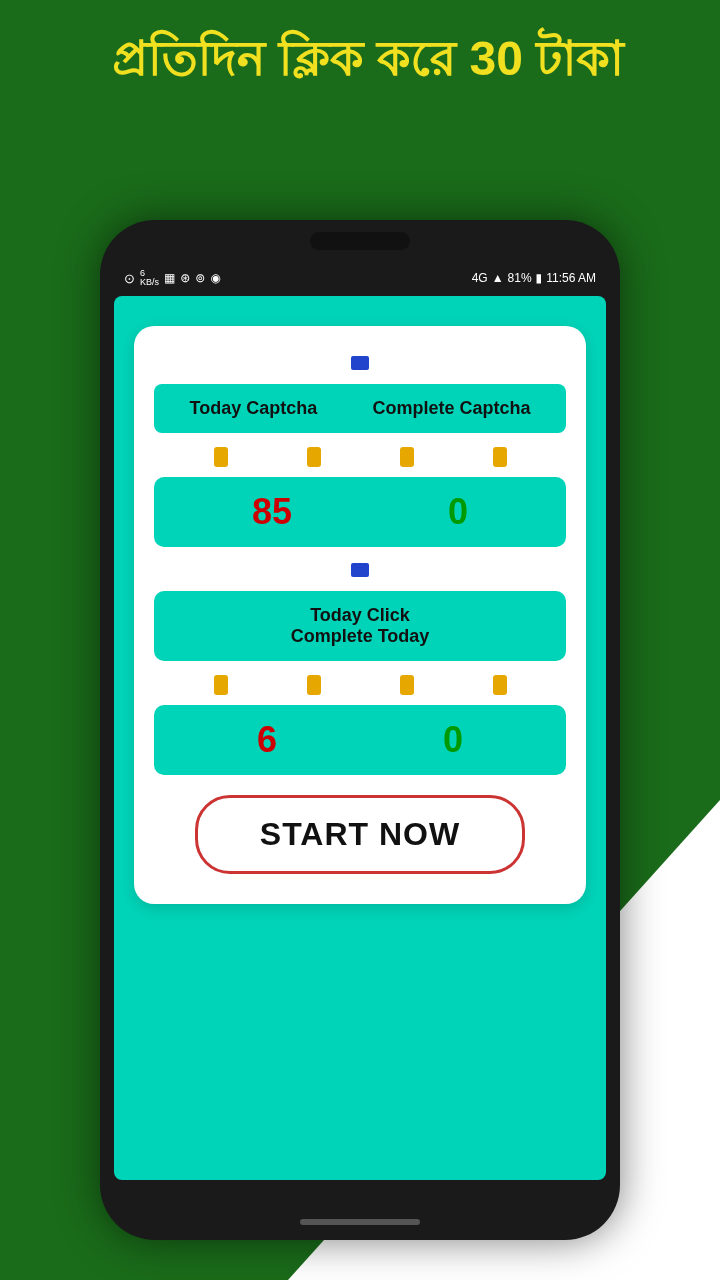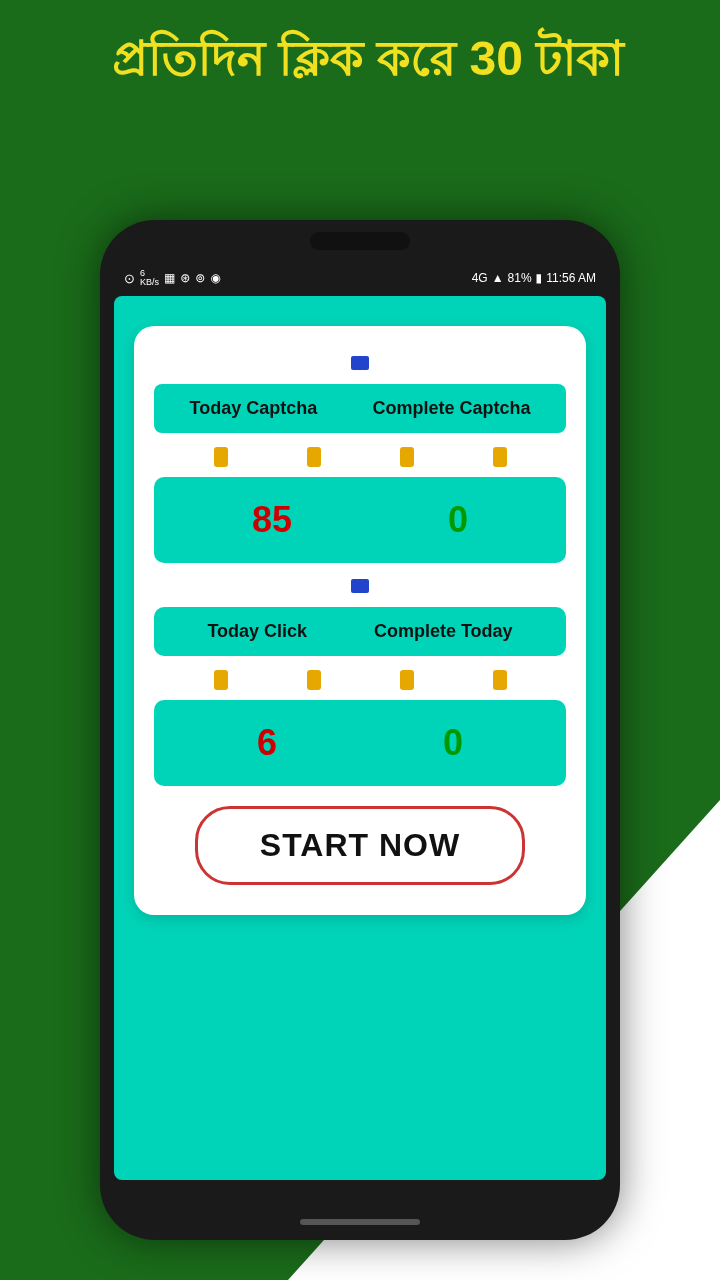--- a/index.html
+++ b/index.html
@@ -162,21 +162,21 @@
       width: 14px;
       height: 20px;
       background: #e6a800;
       border-radius: 3px;
     }
 
     
     .values-row {
       background: #00d4b8;
       border-radius: 10px;
-      padding: 22px 20px;
+      padding: 14px 20px;
       display: flex;
       justify-content: space-around;
       margin-bottom: 16px;
     }
     .val-red {
       font-size: 36px;
       font-weight: bold;
       color: #cc0000;
       text-align: center;
     }
@@ -197,20 +197,21 @@
     }
 
     
     .click-stats-row {
       background: #00d4b8;
       border-radius: 10px;
       padding: 14px 20px;
       display: flex;
       justify-content: space-around;
       margin-bottom: 8px;
+      flex-direction: column;
     }
 
     
     .start-btn {
       display: block;
       width: 80%;
       margin: 20px auto 0 auto;
       padding: 18px;
       border: 3px solid #cc3333;
       border-radius: 35px;

